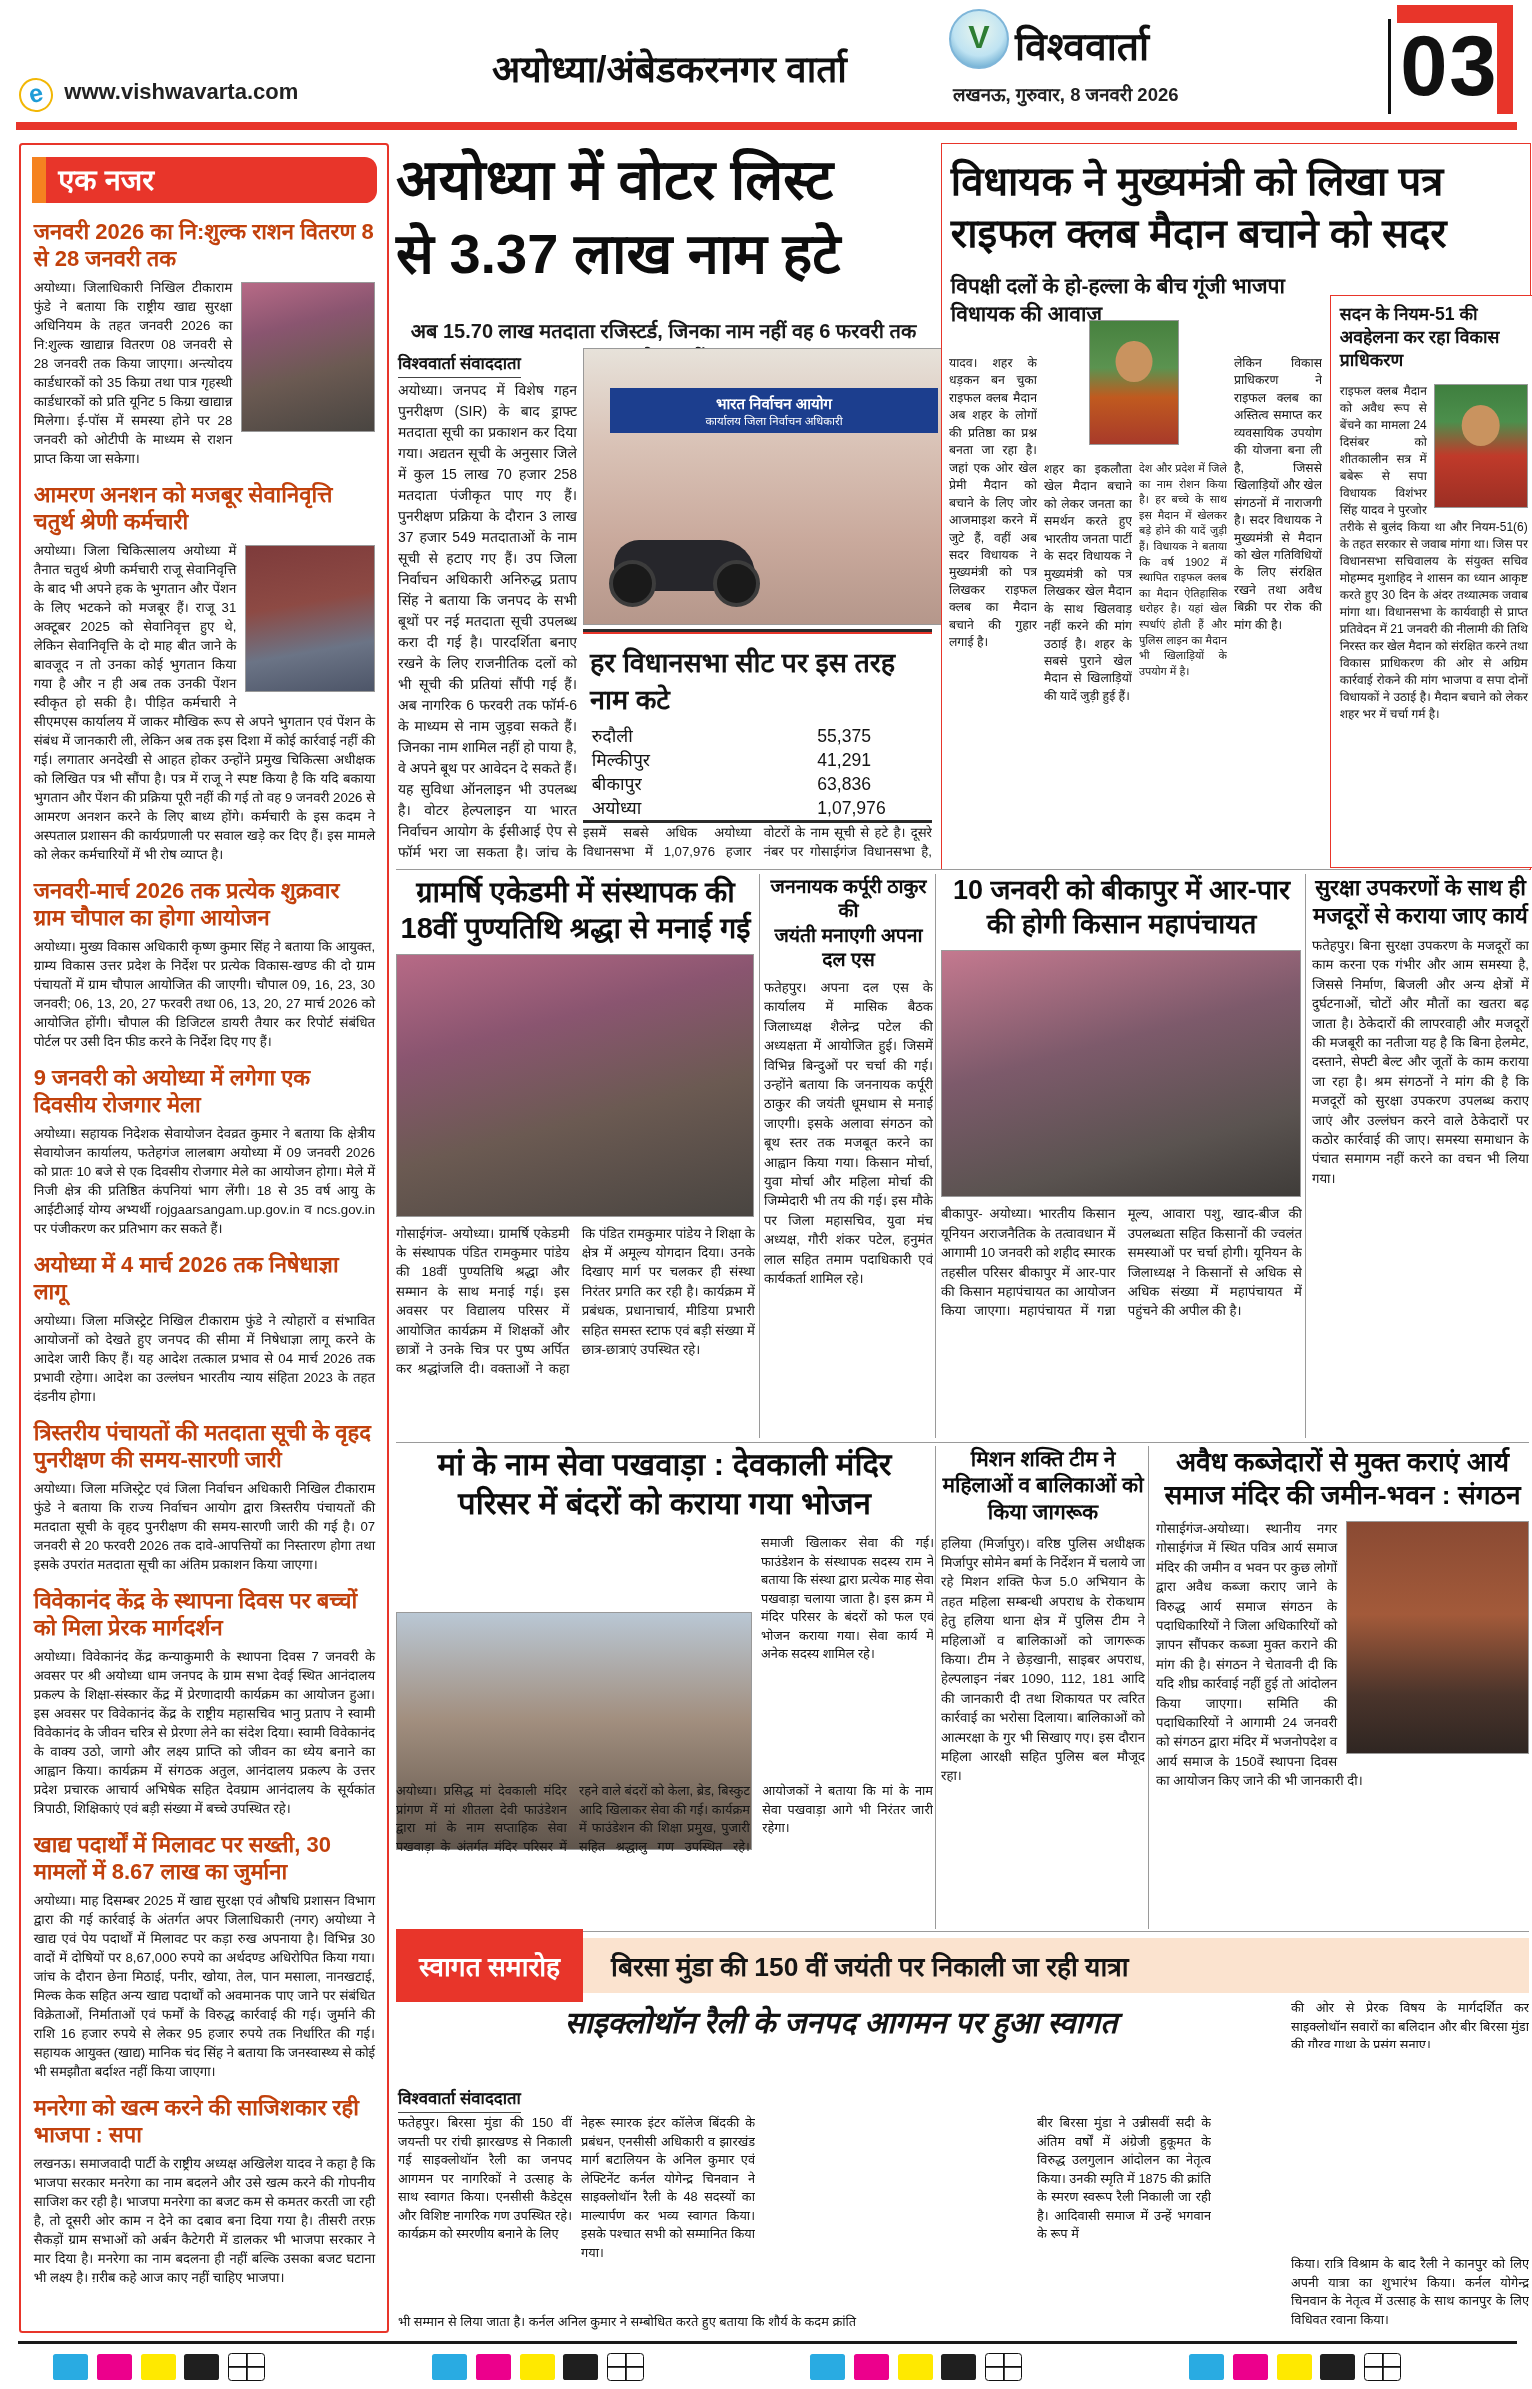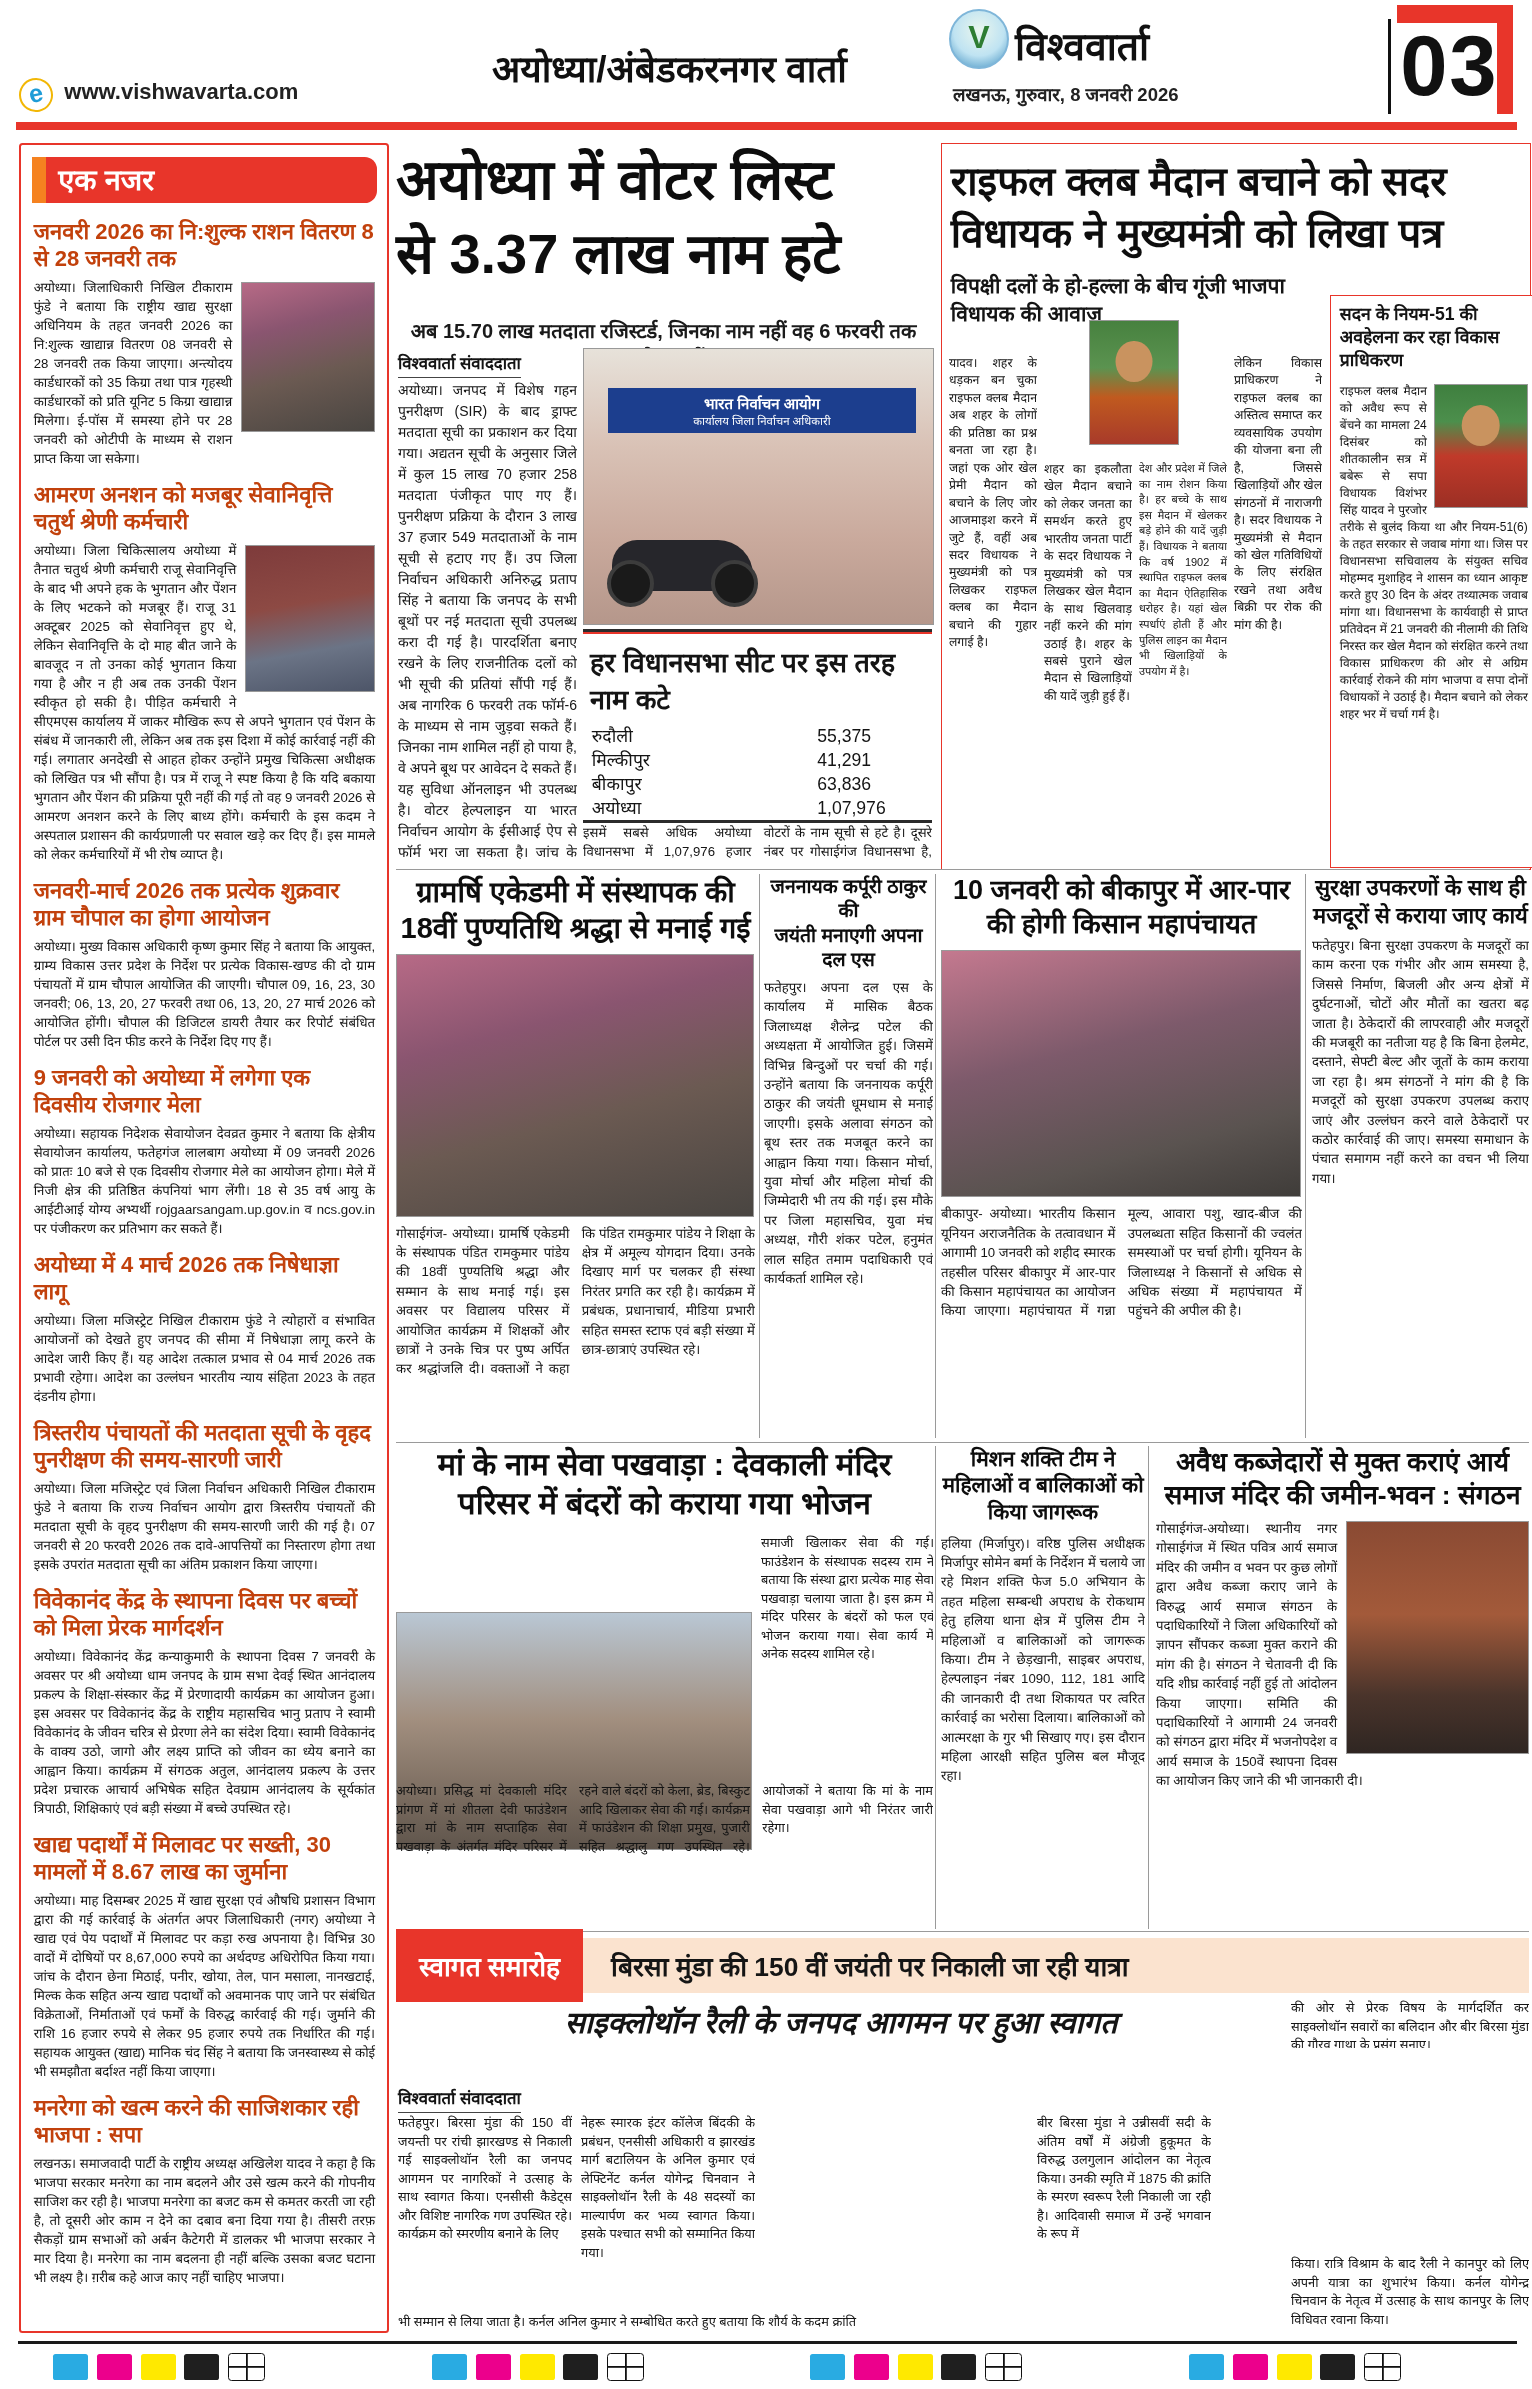--- a/index.html
+++ b/index.html
@@ -27,21 +27,21 @@
   .en-head{display:flex;align-items:stretch;height:46px;margin:12.3px 10.6px 5.3px 10.6px;}
   .en-head .orange{width:14px;background:#f58220;}
   .en-head .red{flex:1;background:#e8352a;border-radius:0 12.3px 12.3px 0;color:#fff;
                 font-size:29px;font-weight:800;line-height:46px;padding-left:12.3px;}
   .en-art{padding:7px 12.3px 3.5px 12.3px;}
   .en-art h3{margin:3.5px 0 5.3px 0;font-size:22px;line-height:1.22;font-weight:800;color:#c2410c;}
   .en-art p{margin:0;font-size:13.2px;line-height:1.44;}
   .en-photo{float:right;margin:3.5px 0 5.3px 8.8px;border:0.9px solid #888;}
   
   .photo{background:linear-gradient(160deg,#b9a89c,#8d8178);position:relative;border:0.9px solid #999;}
-  .ph-election{background:linear-gradient(180deg,#e7e2da 0%,#d9c2b6 35%,#c9a99c 70%,#b5978b 100%);}
+  .ph-election{background:linear-gradient(180deg,#e7e2da 0%,#d9c2b6 35%,#c9a99c 70%,#b5978b 100%);padding-left:24px;}
   .ph-board{position:absolute;left:7%;top:14%;width:86%;background:#1c3e8e;color:#fff;
             text-align:center;padding:5.3px 3.5px;}
   .ph-board .b1{font-size:15px;font-weight:700;}
   .ph-board .b2{font-size:11.4px;}
   .bike{position:absolute;left:8%;bottom:12%;width:141px;height:51px;background:#26262b;border-radius:25px 35px 8.8px 8.8px;}
   .wheel{position:absolute;bottom:-16px;width:39px;height:39px;border-radius:50%;background:#1a1a1a;border:4.4px solid #3c3c3c;}
   .ph-portrait{background:linear-gradient(180deg,#47813f 0%,#5b9350 38%,#c05a1f 62%,#a83a2a 100%);}
   .face{position:absolute;left:50%;top:16%;width:42%;height:34%;transform:translateX(-50%);
         border-radius:50%;background:#c9935f;}
   .ph-group{background:linear-gradient(165deg,#b76a86 0%,#8a5570 30%,#6b5a52 60%,#494541 100%);}
@@ -200,22 +200,22 @@
     <div class="trow">
         <span class="seat">गोसाईगंज</span>
         <span class="cnt">69,071</span>
       </div>
 
   </div>
   <div class="abs body15 jus clip" style="left:583px;top:823px;width:349px;height:46px;column-count:2;column-gap:12.3px;">इसमें सबसे अधिक अयोध्या विधानसभा में 1,07,976 हजार वोटरों के नाम सूची से हटे है। दूसरे नंबर पर गोसाईगंज विधानसभा है, जहां 69,071 वोटर के नाम सूची से हटे है। तीसरे नंबर पर बीकापुर , रुदौली, और मिल्कीपुर है।</div>
 
   <div class="abs rifle-box" style="left:941px;top:143px;width:588px;height:725px;">
     <div class="abs rifle-h" style="left:8.8px;top:10.6px;width:564px;">
+      <span style="display:block;">विधायक ने मुख्यमंत्री को लिखा पत्र</span>
       <span style="display:block;">राइफल क्लब मैदान बचाने को सदर</span>
-      <span style="display:block;">विधायक ने मुख्यमंत्री को लिखा पत्र</span>
     </div>
     <div class="abs rifle-sub" style="left:8.8px;top:127px;width:377px;">विपक्षी दलों के हो-हल्ला के बीच गूंजी भाजपा विधायक की आवाज</div>
 
     <div class="abs photo ph-portrait" style="left:147px;top:176px;width:88px;height:123px;">
       <div class="face"></div>
     </div>
 
     <div class="abs inner-box clip" style="left:388px;top:151px;width:188px;height:557px;">
       <div class="t">सदन के नियम-51 की अवहेलना कर रहा विकास प्राधिकरण</div>
       <div class="photo ph-portrait" style="float:right;width:92px;height:122px;margin:1.8px 0 5.3px 7px;background:linear-gradient(180deg,#3f7f3f 0%,#4c8f4c 30%,#c03a2a 58%,#9c2f24 100%);">

